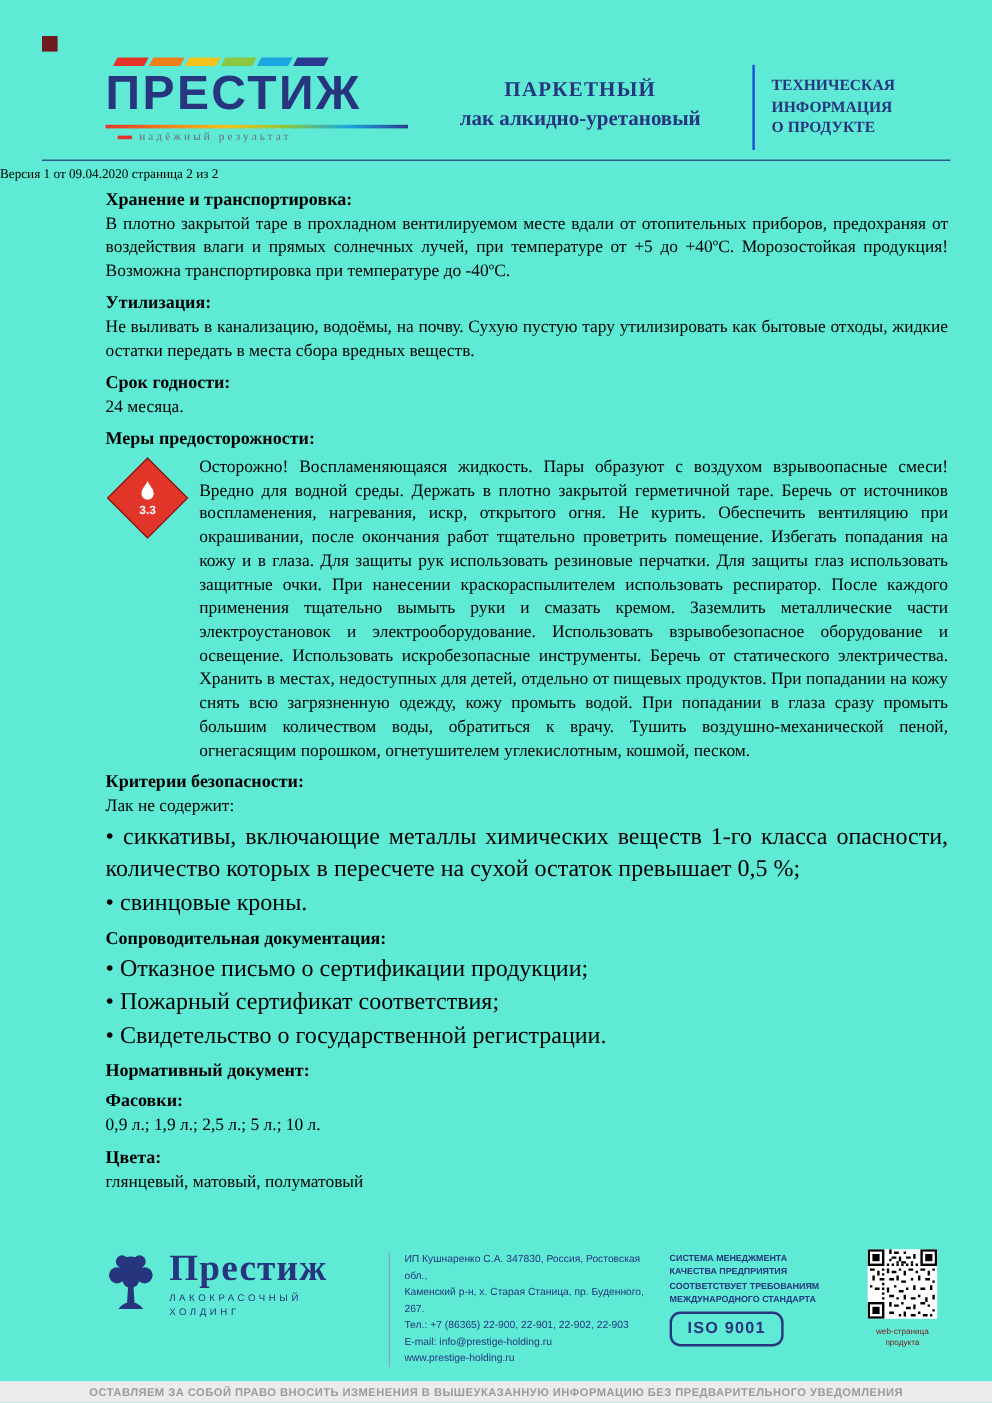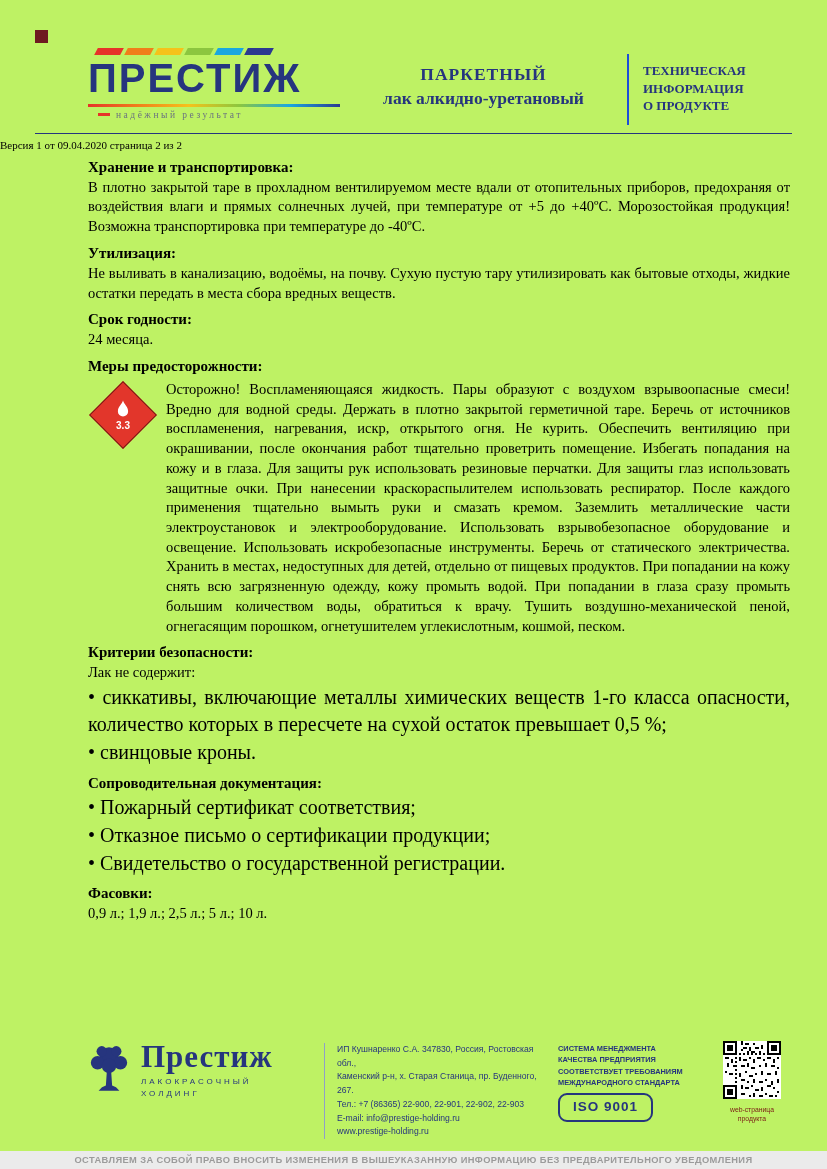--- a/index.html
+++ b/index.html
@@ -1,16 +1,16 @@
 <!DOCTYPE html>
 <html><head>
 <meta charset="utf-8">
 <style>
   html,body{margin:0;padding:0;background:#fff;}
-  .page{position:relative;width:827px;height:1169px;background:#bef264;overflow:hidden;
+  .page{position:relative;width:827px;height:1169px;background:#5eead4;overflow:hidden;
         font-family:"Liberation Serif",serif;color:#000;}
   .corner-mark{position:absolute;left:35px;top:30px;width:13px;height:13px;background:#6e1a20;}
 
   
   .header{display:flex;align-items:flex-start;padding:48px 36px 0 88px;}
   .logo{width:252px;flex:0 0 252px;}
   .logo-stripes{display:flex;gap:4px;margin:0 0 3px 8px;}
   .stripe{width:26px;height:7px;transform:skewX(-28deg);}
   .s0{background:#e63329}.s1{background:#f07f1a}.s2{background:#f5c21b}
   .s3{background:#8cc63f}.s4{background:#1aa7e0}.s5{background:#2b3990}
@@ -138,33 +138,38 @@
 
     <div>
       <div class="sec-h">Критерии безопасности:</div>
       <p class="body-p">Лак не содержит:</p>
       <p class="bullet-p">•  сиккативы, включающие металлы химических веществ 1-го класса опасности, количество которых в пересчете на сухой остаток превышает 0,5 %;</p>
       <p class="bullet-p">•  свинцовые кроны.</p>
     </div>
 
     <div>
       <div class="sec-h">Сопроводительная документация:</div>
+      <p class="bullet-p">• Отказное письмо о сертификации продукции;</p>
       <p class="bullet-p">• Пожарный сертификат соответствия;</p>
-      <p class="bullet-p">• Отказное письмо о сертификации продукции;</p>
       <p class="bullet-p">• Свидетельство о государственной регистрации.</p>
     </div>
 
     <div>
+      <div class="sec-h">Нормативный документ:</div>
     </div>
 
     <div>
       <div class="sec-h">Фасовки:</div>
       <p class="body-p">0,9 л.; 1,9 л.; 2,5 л.; 5 л.; 10 л.</p>
     </div>
 
+    <div>
+      <div class="sec-h">Цвета:</div>
+      <p class="body-p">глянцевый, матовый, полуматовый</p>
+    </div>
 
   </div>
 
   <div class="footer">
     <div class="f-logo">
       <svg width="46" height="54" viewBox="0 0 44 52">
         <g fill="#26357e">
           <circle cx="22" cy="13" r="9"></circle>
             <circle cx="11" cy="19" r="6.5"></circle>
             <circle cx="33" cy="19" r="6.5"></circle>

